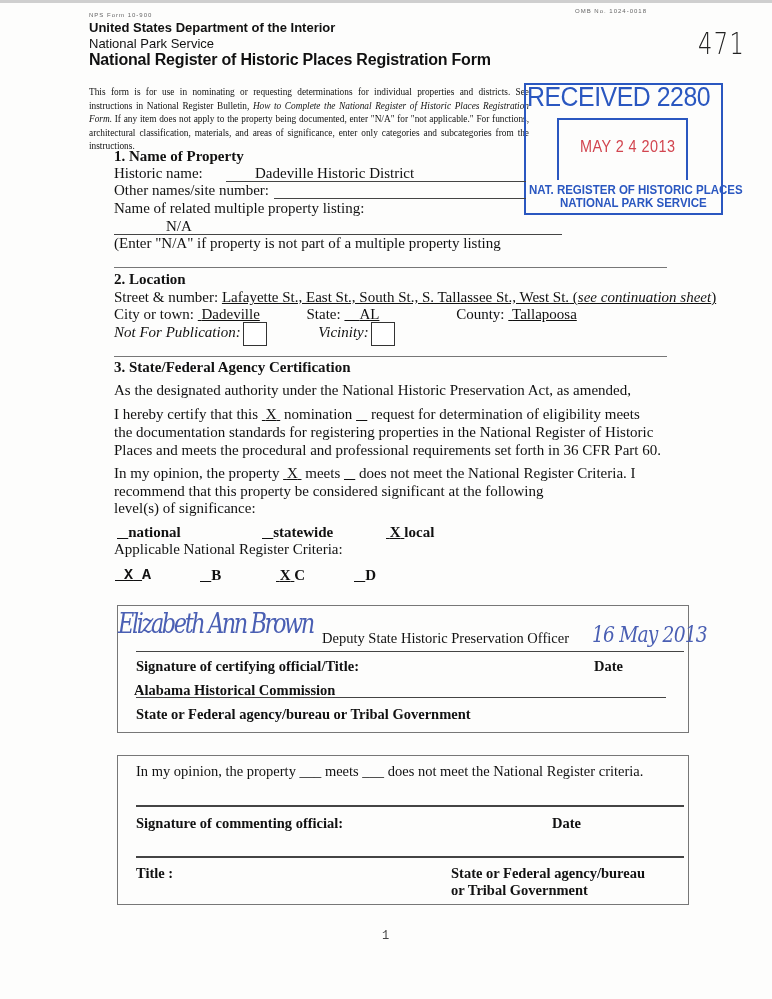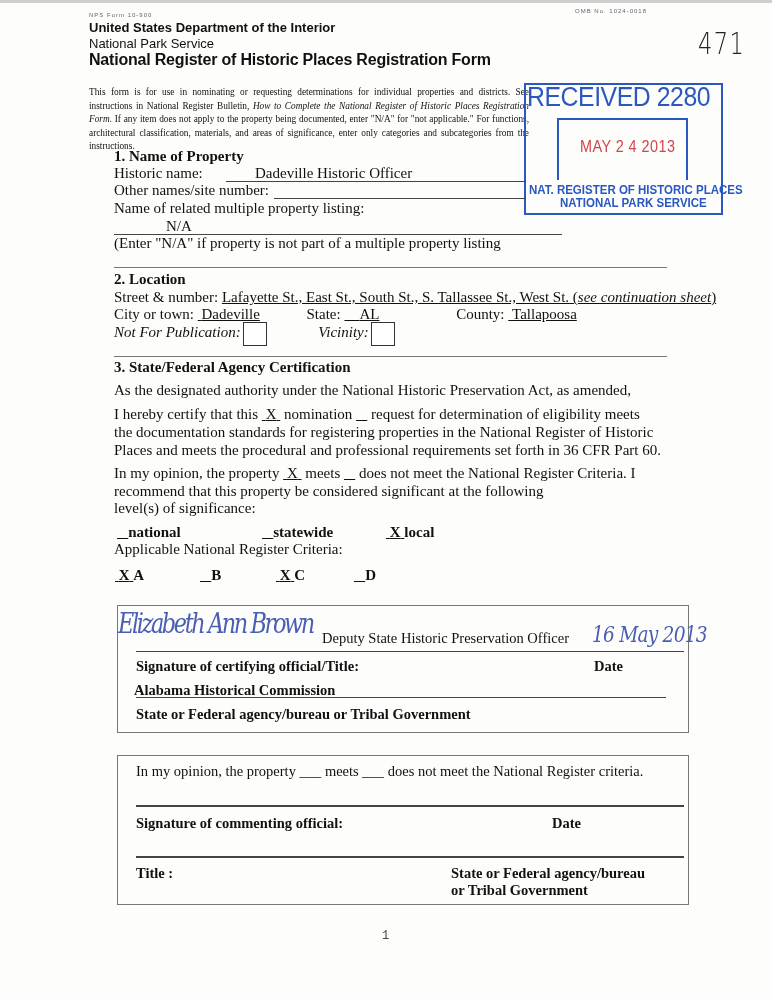--- a/index.html
+++ b/index.html
@@ -48,21 +48,21 @@
 <div class="abs stamp-title">RECEIVED 2280</div>
 <div class="abs stamp-inner"></div>
 <div class="abs stamp-date">MAY 2 4 2013</div>
 <div class="abs stamp-foot1">NAT. REGISTER OF HISTORIC PLACES</div>
 <div class="abs stamp-foot2">NATIONAL PARK SERVICE</div>
 
 <div class="abs t15 b" style="left:114px;top:148px;">1.  Name of Property</div>
 <div class="abs t15" style="left:114px;top:165px;">
   <span>Historic name:</span>
 </div>
-<div class="abs t15" style="left:255px;top:165px;">Dadeville Historic Officer</div>
+<div class="abs t15" style="left:255px;top:165px;">Dadeville Historic District</div>
 <div class="rule" style="left:226px;top:181px;width:300px;"></div>
 <div class="abs t15" style="left:114px;top:182px;">Other names/site number:</div>
 <div class="abs t15" style="left:275px;top:182px;width:250px;height:16px;"></div>
 <div class="rule" style="left:274px;top:198px;width:252px;"></div>
 <div class="abs t15" style="left:114px;top:200px;">Name of related multiple property listing:</div>
 <div class="abs t15" style="left:166px;top:218px;">N/A</div>
 <div class="rule" style="left:114px;top:234px;width:448px;"></div>
 <div class="abs t15" style="left:114px;top:235px;">(Enter "N/A" if property is not part of a multiple property listing</div>
 
 <div class="rule" style="left:114px;top:267px;width:553px;background:#777;"></div>
@@ -100,21 +100,21 @@
   <span>In my opinion, the property </span><span class="u">&nbsp;<span>X</span>&nbsp;</span><span> meets </span><span class="u" style="white-space:pre;">   </span><span> does not meet the National Register Criteria.  I</span>
 </div>
 <div class="abs t15" style="left:114px;top:483px;">recommend that this property be considered significant at the following</div>
 <div class="abs t15" style="left:114px;top:500px;">level(s) of significance:</div>
 
 <div class="abs t15 b" style="left:117px;top:524px;"><span class="u" style="white-space:pre;">   </span><span>national</span></div>
 <div class="abs t15 b" style="left:262px;top:524px;"><span class="u" style="white-space:pre;">   </span><span>statewide</span></div>
 <div class="abs t15 b" style="left:386px;top:524px;"><span class="u">&nbsp;<span>X</span>&nbsp;</span><span>local</span></div>
 <div class="abs t15" style="left:114px;top:541px;">Applicable National Register Criteria:</div>
 
-<div class="abs t15 b" style="left:115px;top:567px;"><span class="u">&nbsp;<span>X</span>&nbsp;</span><span>A</span></div>
+<div class="abs t15 b" style="left:115px;top:567px;font-family:Liberation Mono, monospace;"><span class="u">&nbsp;<span>X</span>&nbsp;</span><span>A</span></div>
 <div class="abs t15 b" style="left:200px;top:567px;"><span class="u" style="white-space:pre;">   </span><span>B</span></div>
 <div class="abs t15 b" style="left:276px;top:567px;"><span class="u">&nbsp;<span>X</span>&nbsp;</span><span>C</span></div>
 <div class="abs t15 b" style="left:354px;top:567px;"><span class="u" style="white-space:pre;">   </span><span>D</span></div>
 
 <div class="box" style="left:117px;top:605px;width:570px;height:126px;"></div>
 <div class="abs sig">Elizabeth Ann Brown</div>
 <div class="abs t15" style="left:322px;top:630px;font-size:14.5px;">Deputy State Historic Preservation Officer</div>
 <div class="abs sigdate">16 May 2013</div>
 <div class="rule" style="left:136px;top:651px;width:548px;"></div>
 <div class="abs t15 b" style="left:136px;top:658px;font-size:14.5px;">Signature of certifying official/Title:</div>

